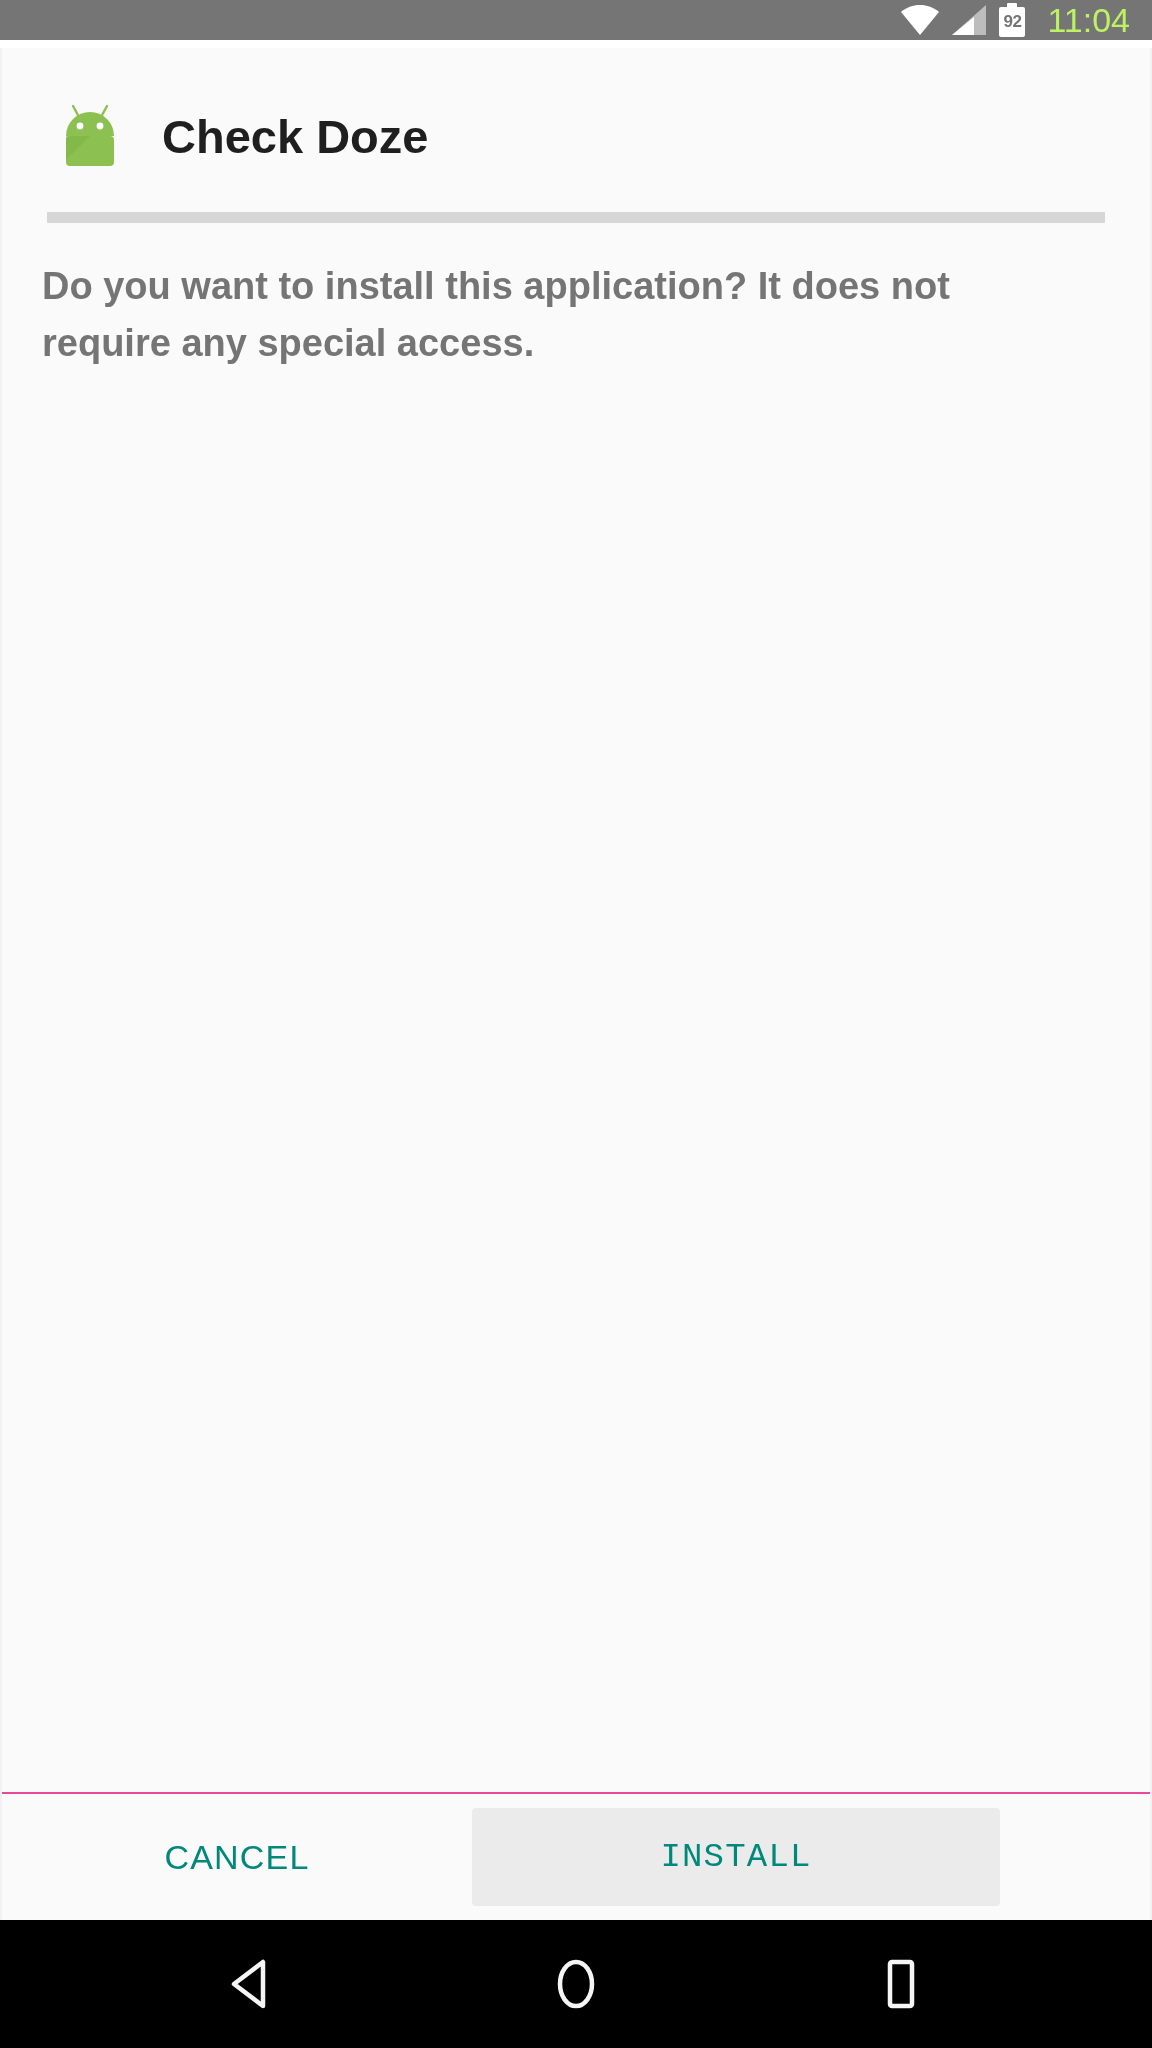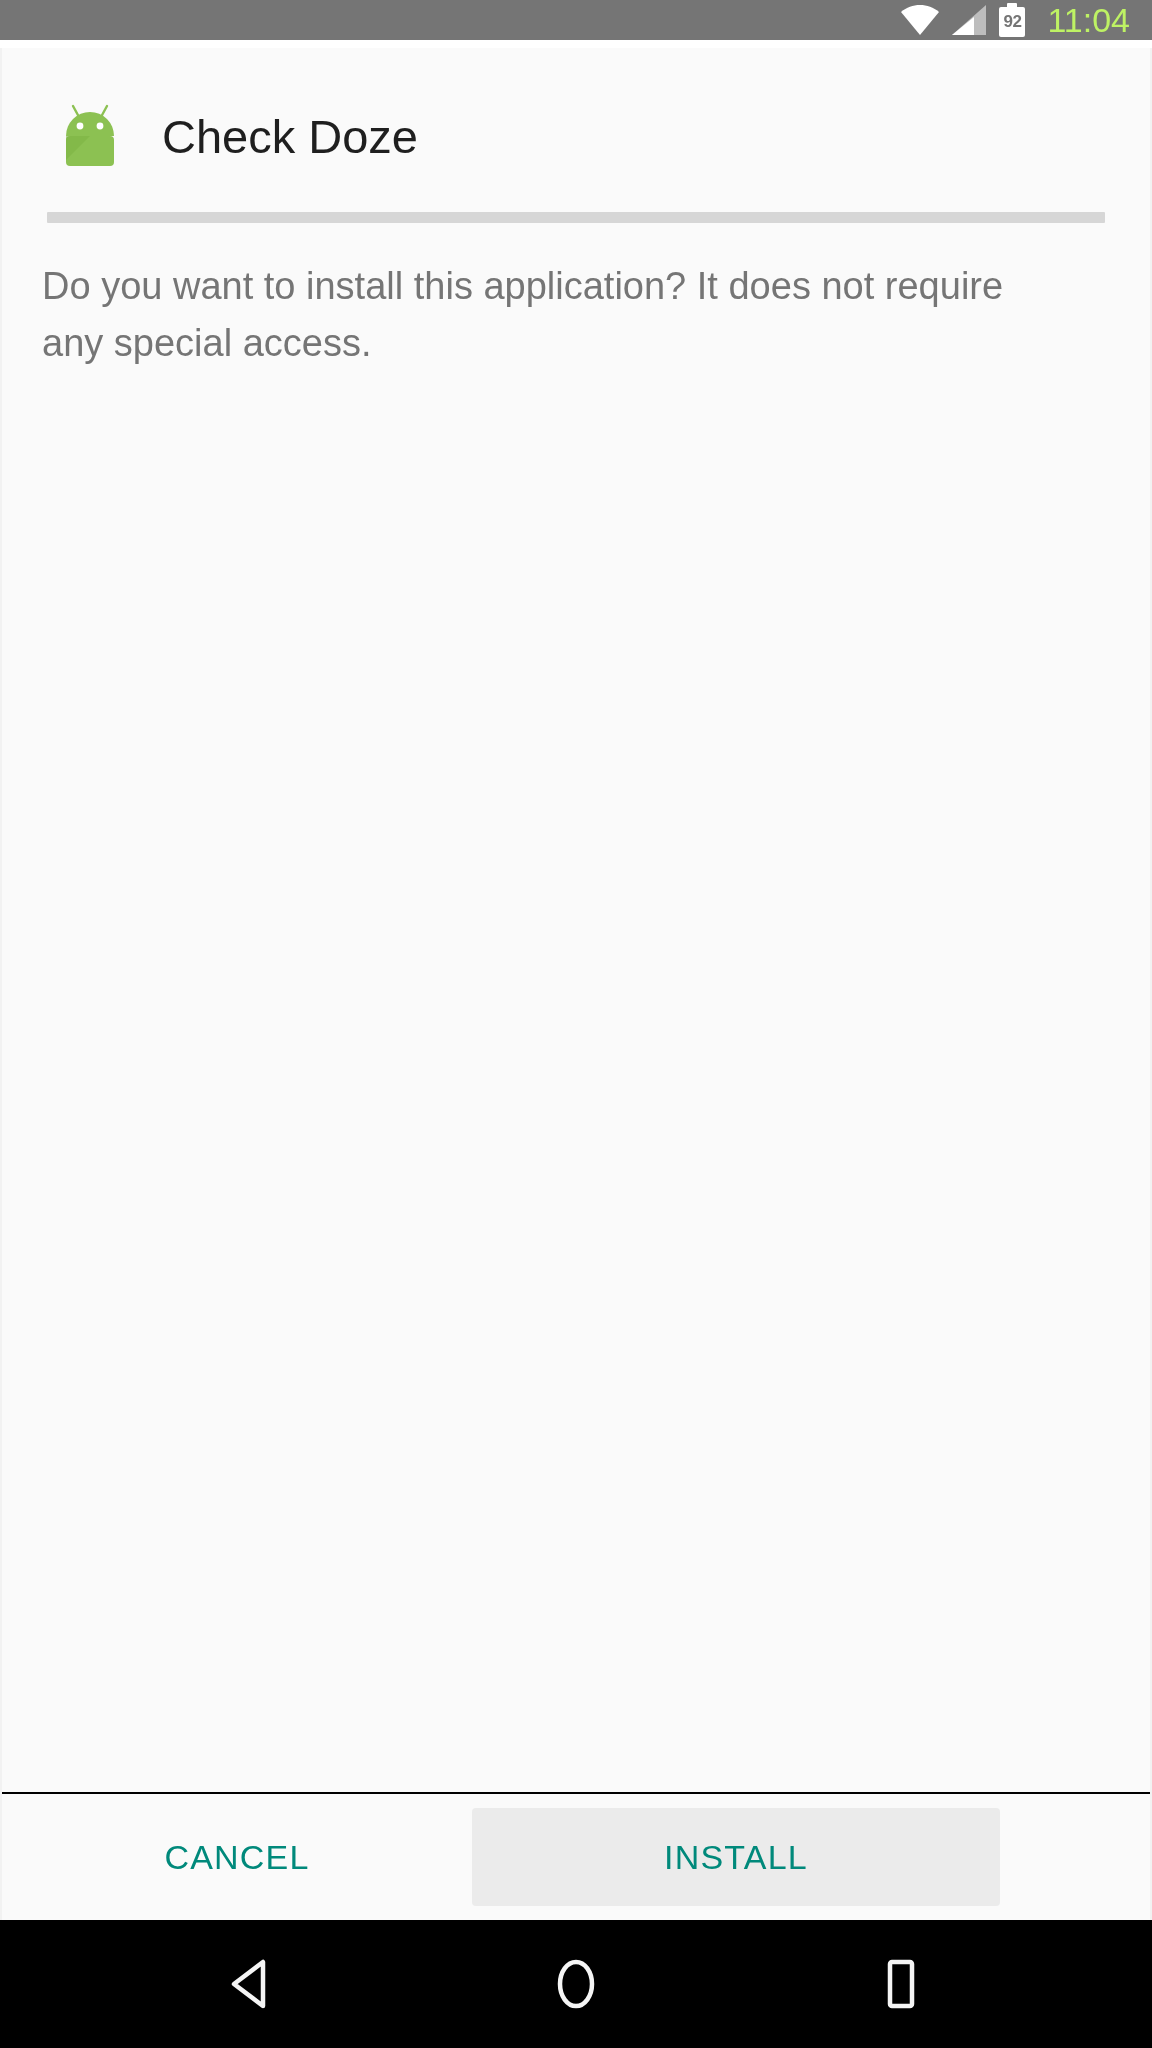--- a/index.html
+++ b/index.html
@@ -87,20 +87,21 @@
     border-left: 2px solid #f2f2f2;
     border-right: 2px solid #f2f2f2;
   }
   .dialog-body {
     position: absolute;
     top: 0;
     left: 0;
     right: 0;
     bottom: 128px;
     background: #fafafa;
+    font-weight: bold;
   }
 
   .header-row {
     display: flex;
     align-items: center;
     padding: 54px 0 0 58px;
   }
   .app-icon {
     width: 60px;
     height: 70px;
@@ -131,21 +132,21 @@
   }
 
   
   .button-bar {
     position: absolute;
     left: 0;
     right: 0;
     bottom: 0;
     height: 128px;
     background: #fafafa;
-    border-top: 2px solid #000000;
+    border-top: 2px solid #ec4899;
     display: flex;
     align-items: center;
     box-sizing: border-box;
   }
   .btn-cancel {
     width: 470px;
     height: 128px;
     background: transparent;
     border: none;
     color: #00897b;
@@ -165,21 +166,21 @@
     padding-right: 34px;
   }
   .btn-install {
     width: 528px;
     height: 98px;
     background: #ebebeb;
     border: none;
     border-radius: 4px;
     color: #00897b;
     font-size: 34px;
-    font-family: Liberation Sans, sans-serif;
+    font-family: Liberation Mono, monospace;
     letter-spacing: 1.2px;
     cursor: pointer;
     display: flex;
     align-items: center;
     justify-content: center;
   }
 
   
   .nav-bar {
     position: absolute;

